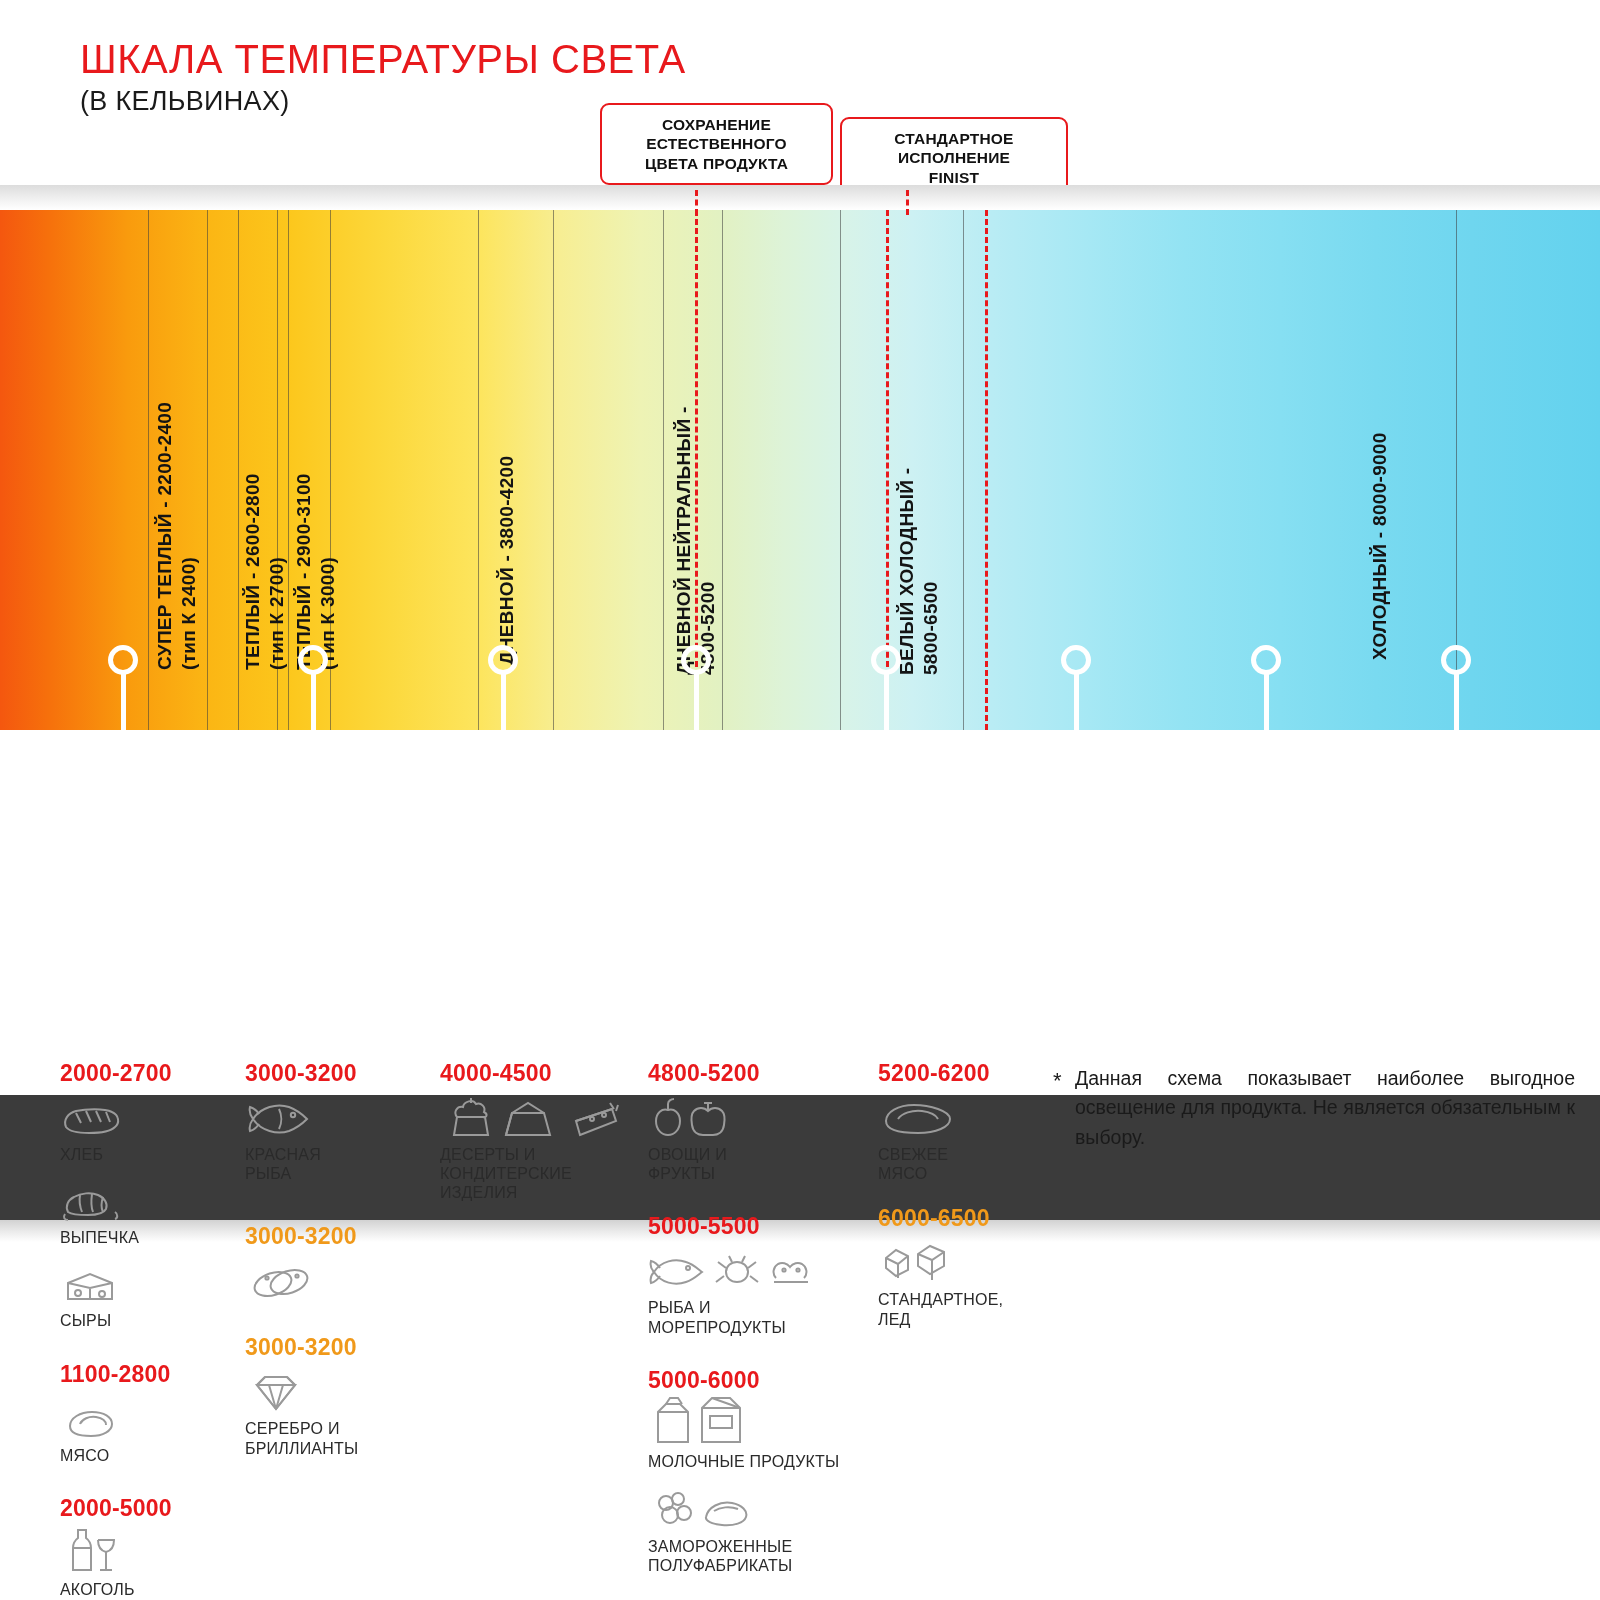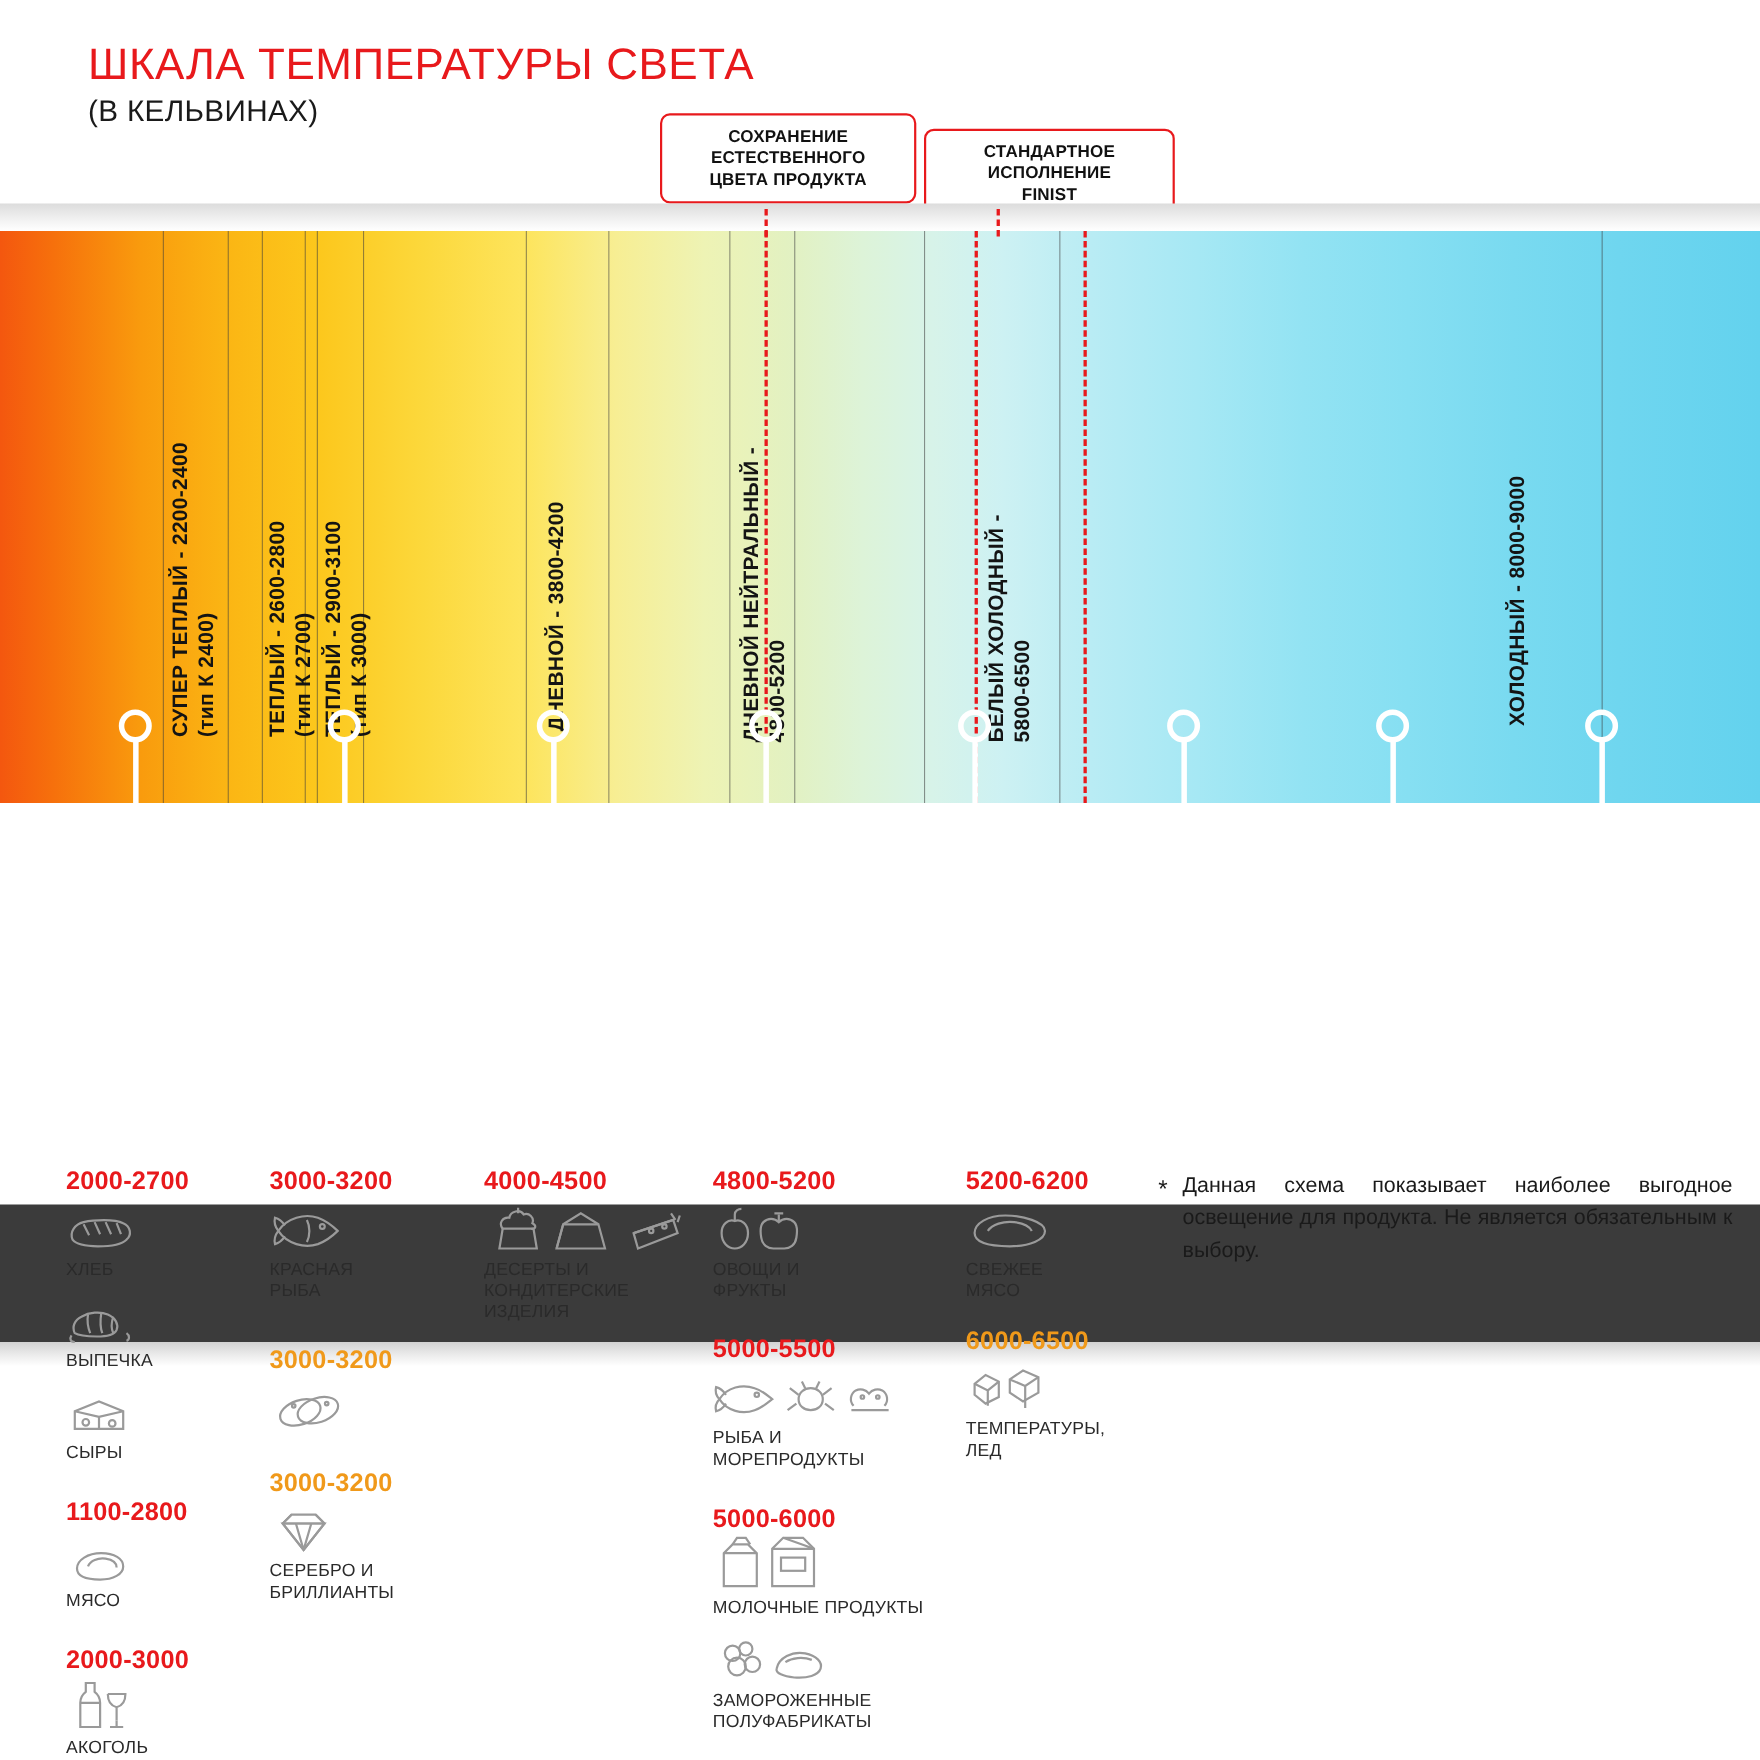--- a/index.html
+++ b/index.html
@@ -266,21 +266,21 @@
             <path d="M10 24c0-8 10-14 22-14s20 5 20 12-9 12-21 12S10 31 10 24z"></path>
             <path d="M20 22c2-5 9-8 16-7 6 1 10 4 10 8"></path>
               </g>
             </svg>
         </div>
         <div class="item-label" style="white-space:pre-line">МЯСО</div>
       </div>
     </div>
 
     <div class="grp" style="margin-top:30px;">
-      <div class="grp-range red">2000-3000</div>
+      <div class="grp-range red">2000-5000</div>
       <div class="item">
         <div class="icons">
           <svg width="62" height="52" viewBox="0 0 62 52">
               <g fill="none" stroke="#9a9a9a" stroke-width="2">
             <path d="M18 6h8v8c4 3 5 6 5 10v22H13V24c0-4 1-7 5-10z"></path>
             <path d="M13 24h18"></path>
             <path d="M38 16h16c0 8-4 11-8 12v12M38 16c0 8 4 11 8 12"></path>
             <path d="M40 46h12"></path>
                 <path d="M46 40v6"></path>
               </g>
@@ -474,21 +474,21 @@
         <div class="icons">
           <svg width="90" height="46" viewBox="0 0 90 46">
               <g fill="none" stroke="#9a9a9a" stroke-width="2">
             <path d="M8 18l10-8 12 6v14l-12 6-10-8z"></path>
                 <path d="M8 18l12 6 10-8M20 24v14"></path>
             <path d="M40 14l12-8 14 6v14l-14 8-12-8z"></path>
                 <path d="M40 14l14 6 12-8M54 20v20"></path>
               </g>
             </svg>
         </div>
-        <div class="item-label" style="white-space:pre-line">ТЕМПЕРАТУРЫ,
+        <div class="item-label" style="white-space:pre-line">СТАНДАРТНОЕ,
 ЛЕД</div>
       </div>
     </div>
   </div>
 
   <div id="note">
     <span class="star">*</span>
     <span>Данная схема показывает наиболее выгодное освещение для продукта. Не является обязательным к выбору.</span>
   </div>
 </div>

